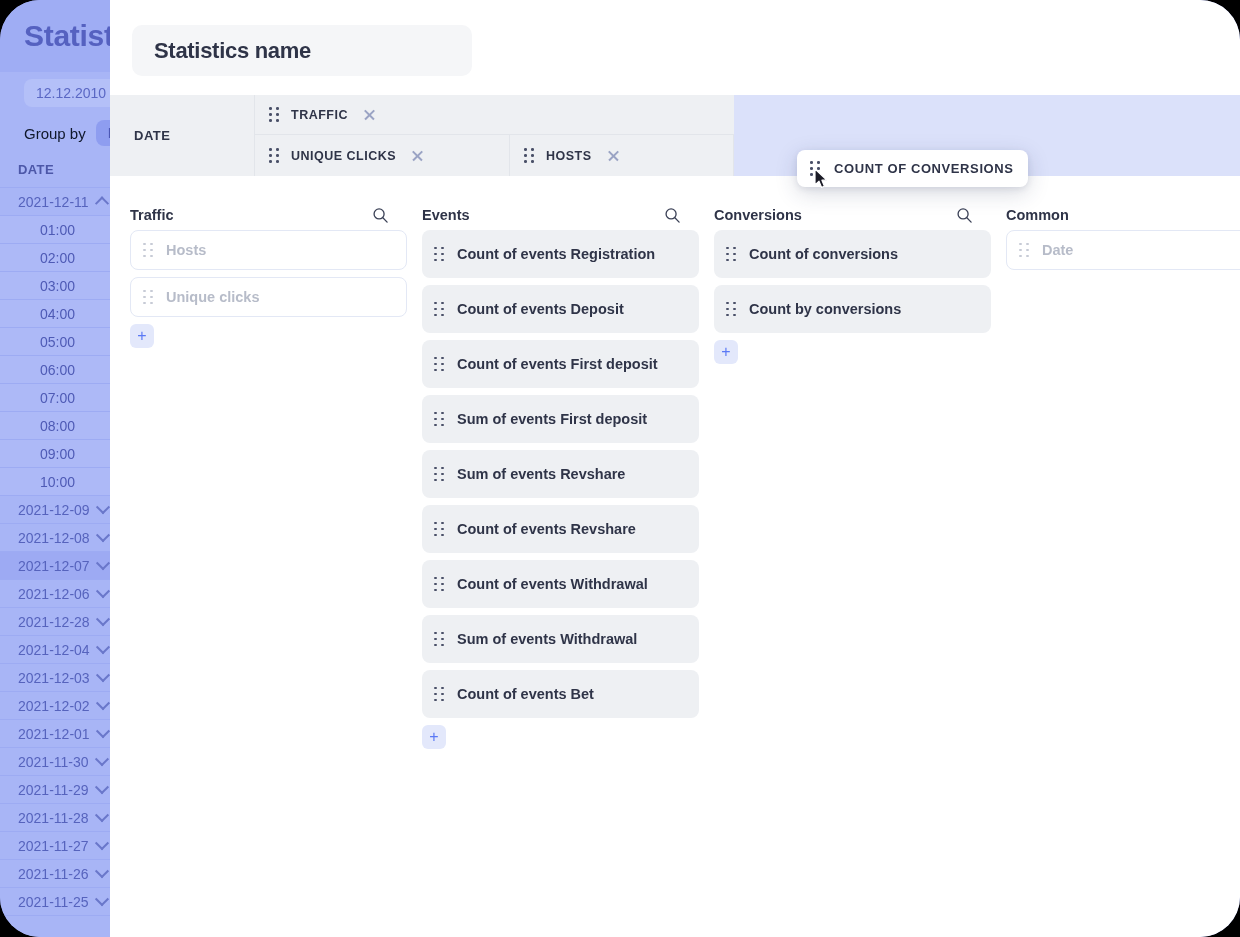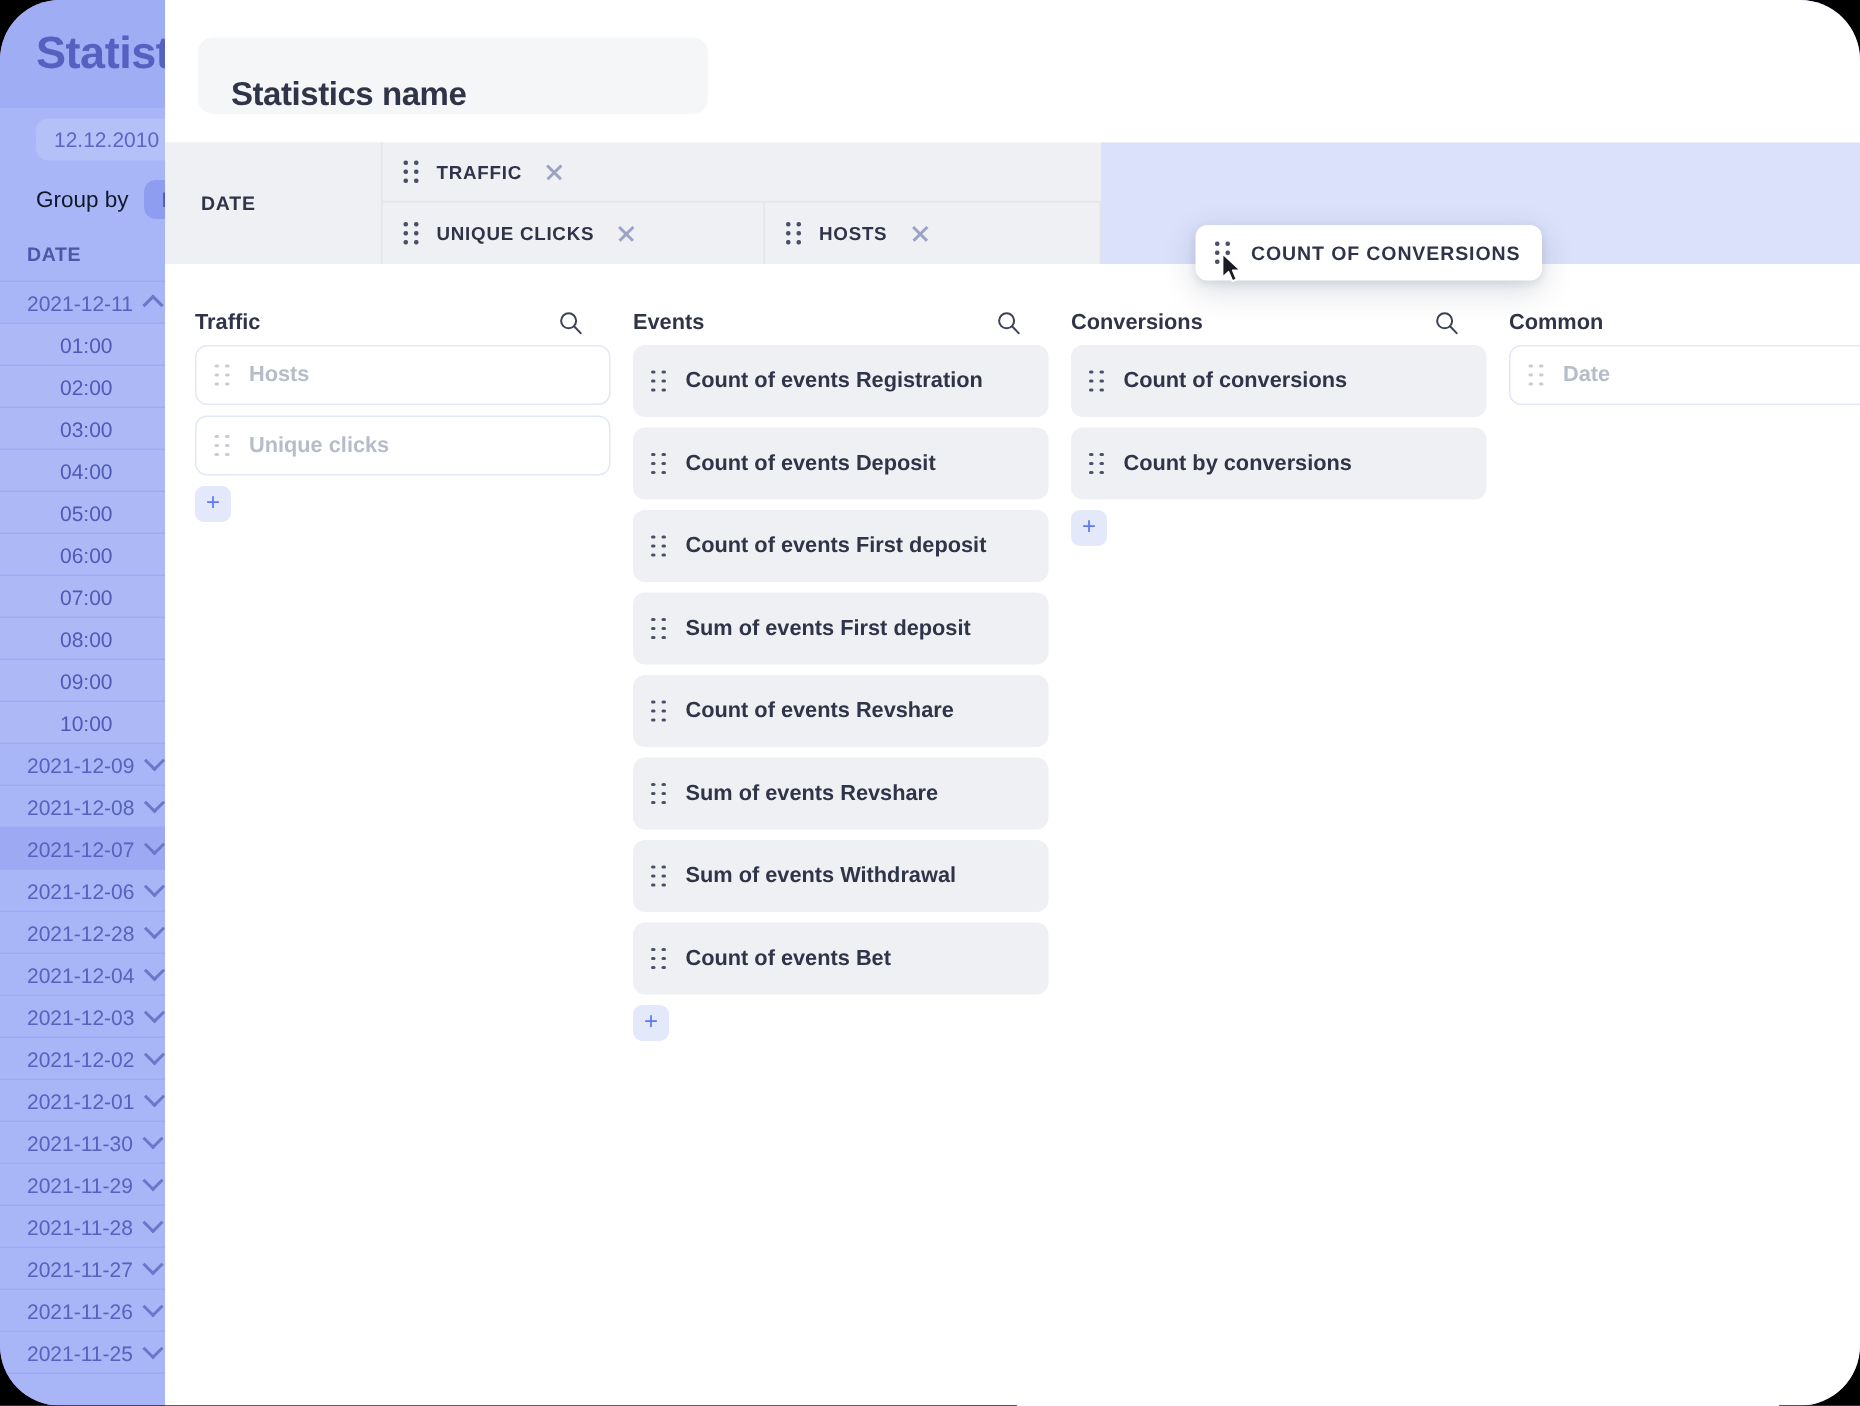--- a/index.html
+++ b/index.html
@@ -113,21 +113,21 @@
     overflow: hidden;
   }
 
   
   .name-card {
     position: absolute;
     left: 22px; top: 25px;
     width: 340px; height: 51px;
     background: #f5f6f8;
     border-radius: 10px;
-    display: flex; align-items: flex-end;
+    display: flex; align-items: center;
     padding-left: 22px;
   }
   .name-card-text {
     font-size: 22px; font-weight: bold; color: #2f3448;
     letter-spacing: -0.3px;
   }
 
   
   .hdr {
     position: absolute;
@@ -505,32 +505,43 @@
           </div>
           <div class="item">
             <span class="grip">
               <i></i>
               <i></i>
               <i></i>
               <i></i>
               <i></i>
               <i></i>
             </span>
+            <span class="item-label">Sum of events Revshare</span>
+          </div>
+          <div class="item">
+            <span class="grip">
+              <i></i>
+              <i></i>
+              <i></i>
+              <i></i>
+              <i></i>
+              <i></i>
+            </span>
             <span class="item-label">Count of events Revshare</span>
           </div>
           <div class="item">
             <span class="grip">
               <i></i>
               <i></i>
               <i></i>
               <i></i>
               <i></i>
               <i></i>
             </span>
-            <span class="item-label">Sum of events Revshare</span>
+            <span class="item-label">Count of events Withdrawal</span>
           </div>
           <div class="item">
             <span class="grip">
               <i></i>
               <i></i>
               <i></i>
               <i></i>
               <i></i>
               <i></i>
             </span>

